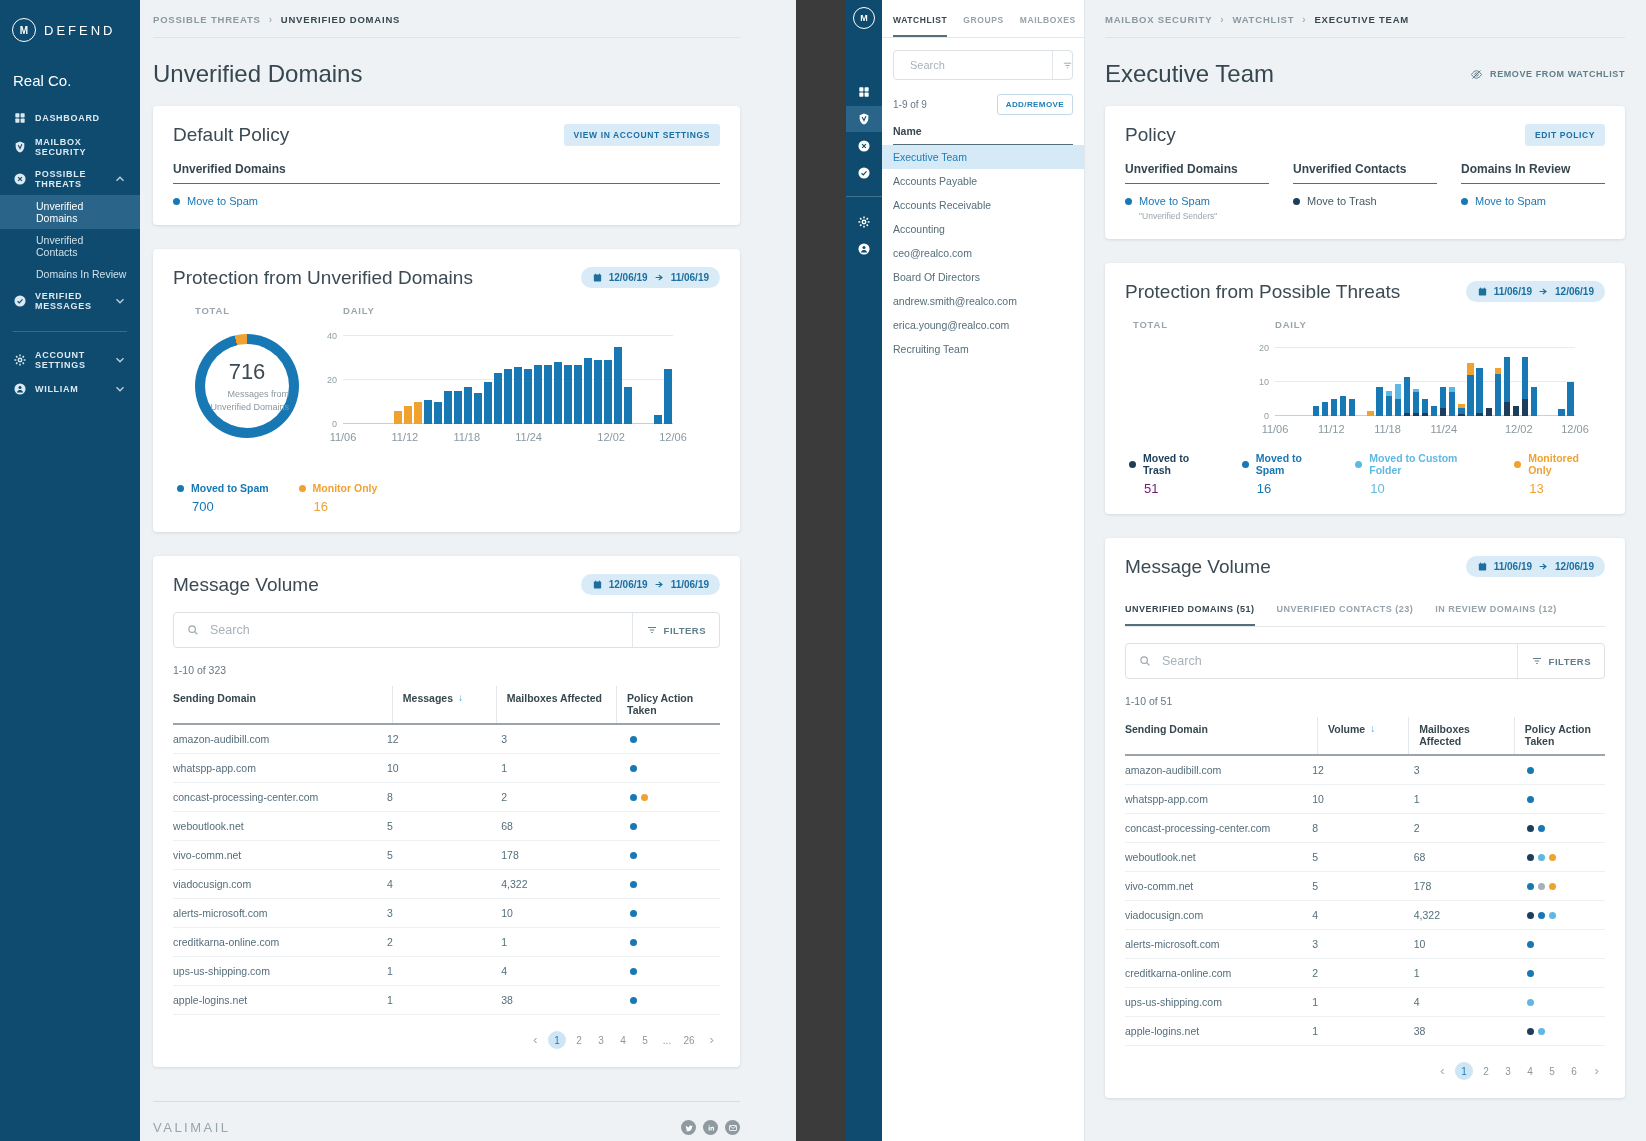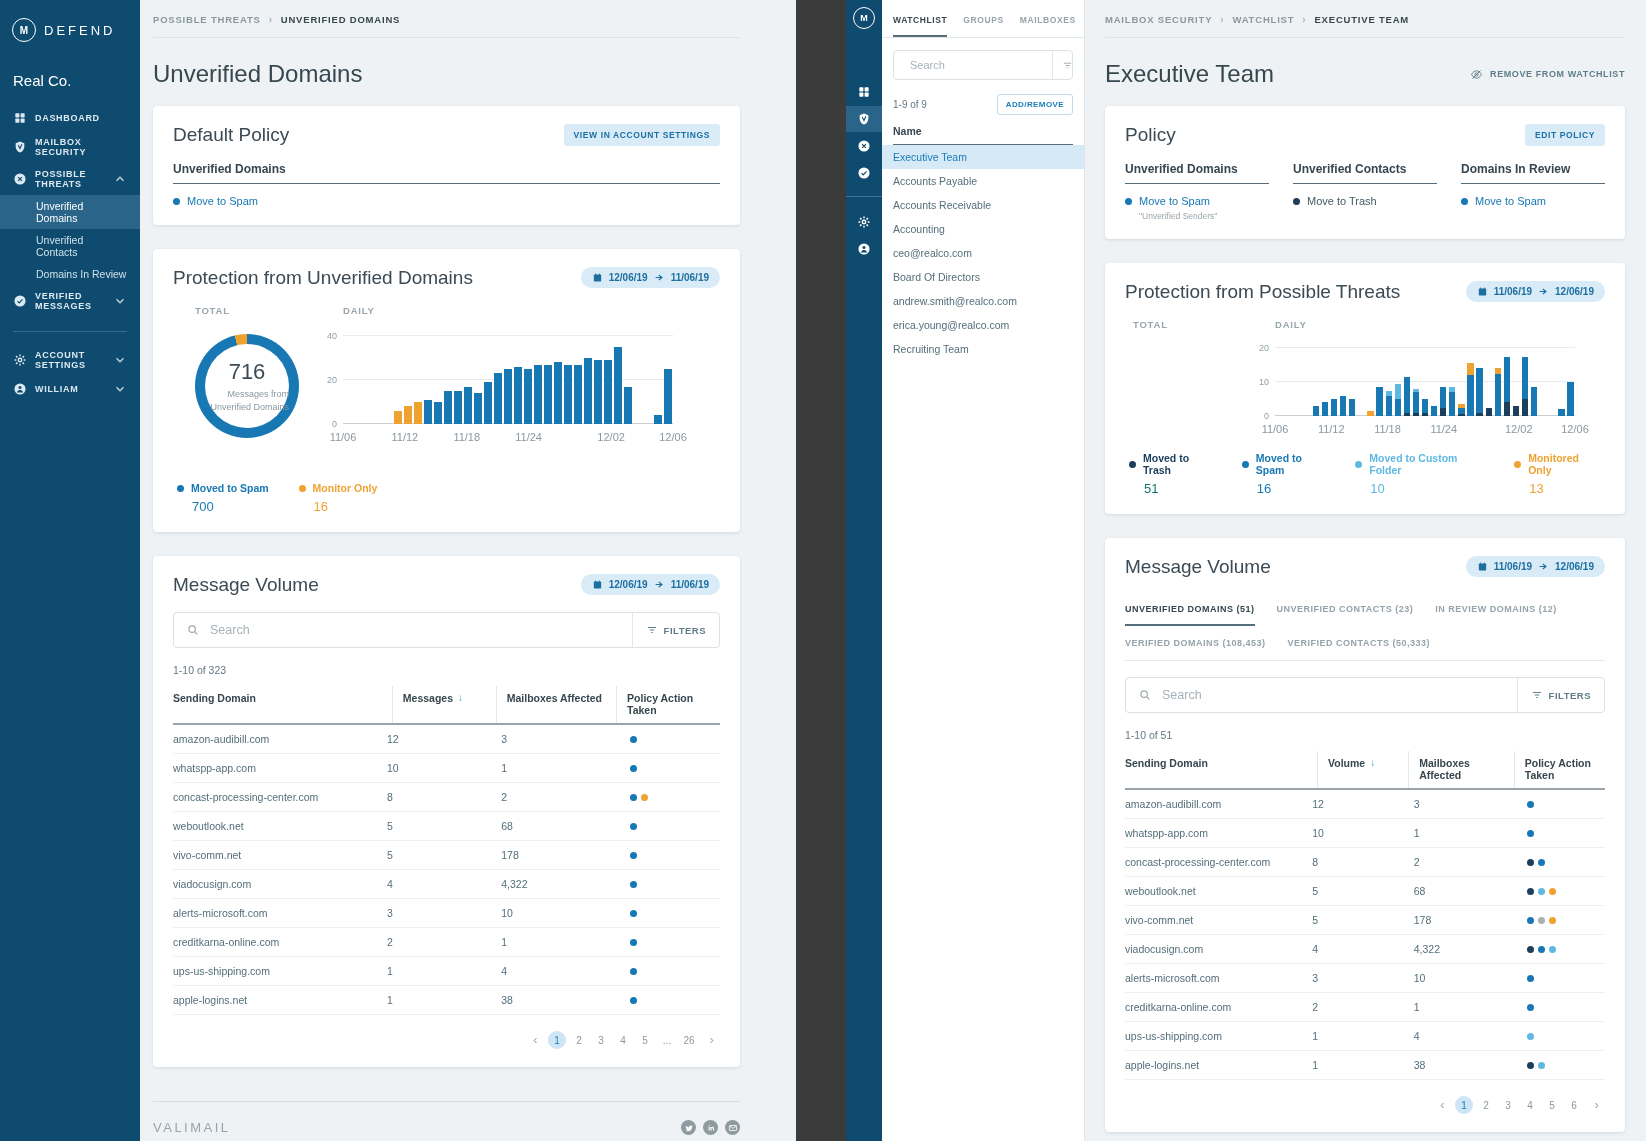--- a/index.html
+++ b/index.html
@@ -931,21 +931,21 @@
               <div class="xtick" style="left: 100%; top: 75px;">12/06</div>
             </div>
         </div>
       </div>
       <div class="legend r4" id="legend-right">
           <div class="leg-item">
             <div class="l1">
               <span class="dot" style="background: rgb(28, 62, 90);"></span>
               <span style="color: rgb(28, 62, 90);">Moved to Trash</span>
             </div>
-            <div class="l2" style="color: #0f766e;">51</div>
+            <div class="l2" style="color: #701a75;">51</div>
           </div>
           <div class="leg-item">
             <div class="l1">
               <span class="dot" style="background: rgb(24, 120, 180);"></span>
               <span style="color: rgb(24, 120, 180);">Moved to Spam</span>
             </div>
             <div class="l2" style="color: rgb(24, 120, 180);">16</div>
           </div>
           <div class="leg-item">
             <div class="l1">
@@ -984,24 +984,20 @@
               </svg>
             </span>
           <span>12/06/19</span>
         </div>
       </div>
       <div class="mv-tabs" id="mv-tabs">
           <div class="mv-tabrow">
             <div class="mv-tab active">UNVERIFIED DOMAINS (51)</div>
             <div class="mv-tab">UNVERIFIED CONTACTS (23)</div>
             <div class="mv-tab">IN REVIEW DOMAINS (12)</div>
-          </div>
-          <div class="mv-tabrow">
-            <div class="mv-tab">VERIFIED DOMAINS (108,453)</div>
-            <div class="mv-tab">VERIFIED CONTACTS (50,333)</div>
           </div>
         </div>
       <div class="searchbar">
         <span class="ic">
             <svg viewBox="0 0 24 24">
               <g fill="none" stroke="currentColor" stroke-width="2">
                 <circle cx="10.5" cy="10.5" r="5.5"></circle>
                 <path d="M14.8 14.8 19.5 19.5"></path>
               </g>
             </svg>

